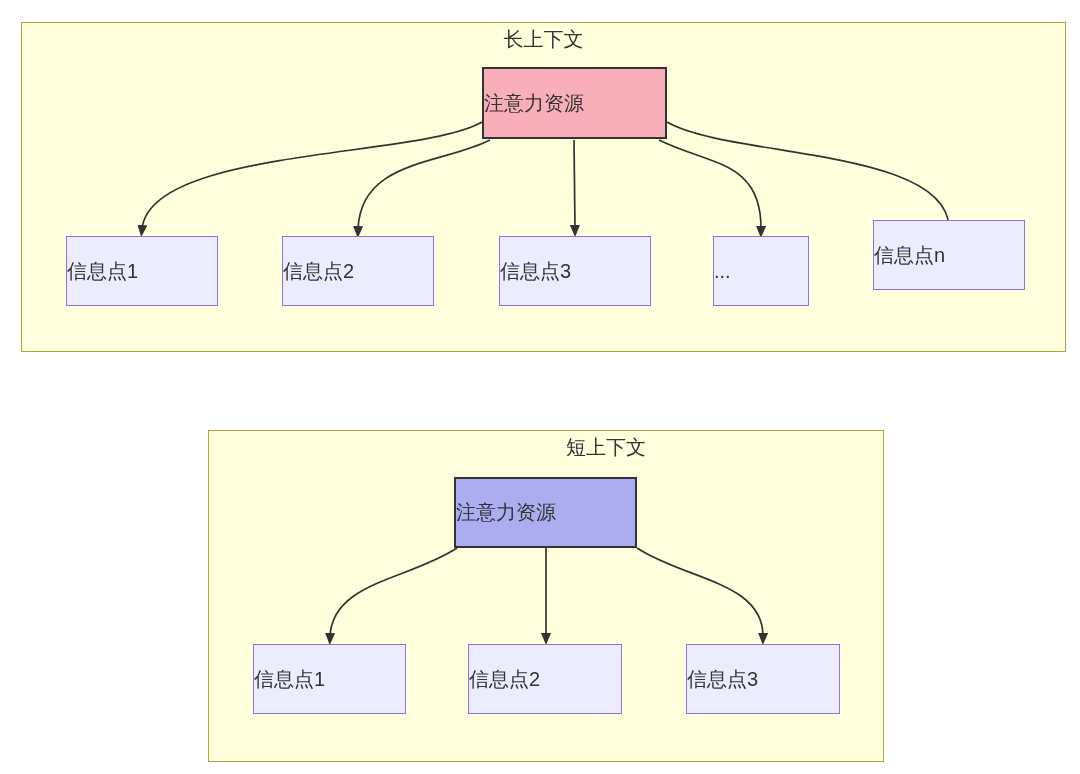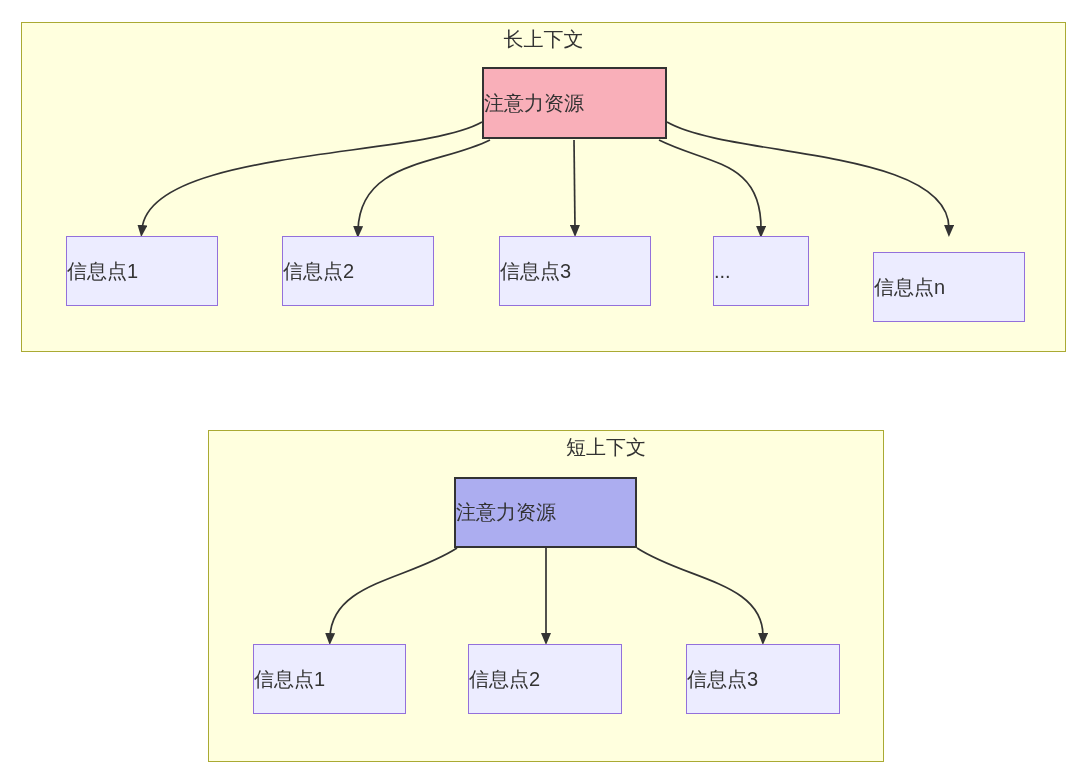--- a/index.html
+++ b/index.html
@@ -59,21 +59,21 @@
   .root.short { background: var(--short-root-fill, #acadf0); }
 
   
   .cluster-long  { left: 21px;  top: 22px;  width: 1045px; height: 330px; }
   .title-long    { left: 21px;  top: 27px;  width: 1045px; }
   .n-root-long   { left: 482px; top: 67px;  width: 185px; height: 72px; }
   .n-l1 { left: 66px;  top: 236px; width: 152px; height: 70px; }
   .n-l2 { left: 282px; top: 236px; width: 152px; height: 70px; }
   .n-l3 { left: 499px; top: 236px; width: 152px; height: 70px; }
   .n-ld { left: 713px; top: 236px; width: 96px;  height: 70px; }
-  .n-ln { left: 873px; top: 252px; width: 152px; height: 70px; }
+  .n-ln { left: 873px; top: 220px; width: 152px; height: 70px; }
 
   
   .cluster-short { left: 208px; top: 430px; width: 676px; height: 332px; }
   .title-short   { left: 208px; top: 435px; width: 796px; }
   .n-root-short  { left: 454px; top: 477px; width: 183px; height: 71px; }
   .n-s1 { left: 253px; top: 644px; width: 153px; height: 70px; }
   .n-s2 { left: 468px; top: 644px; width: 154px; height: 70px; }
   .n-s3 { left: 686px; top: 644px; width: 154px; height: 70px; }
 </style>
 </head>

